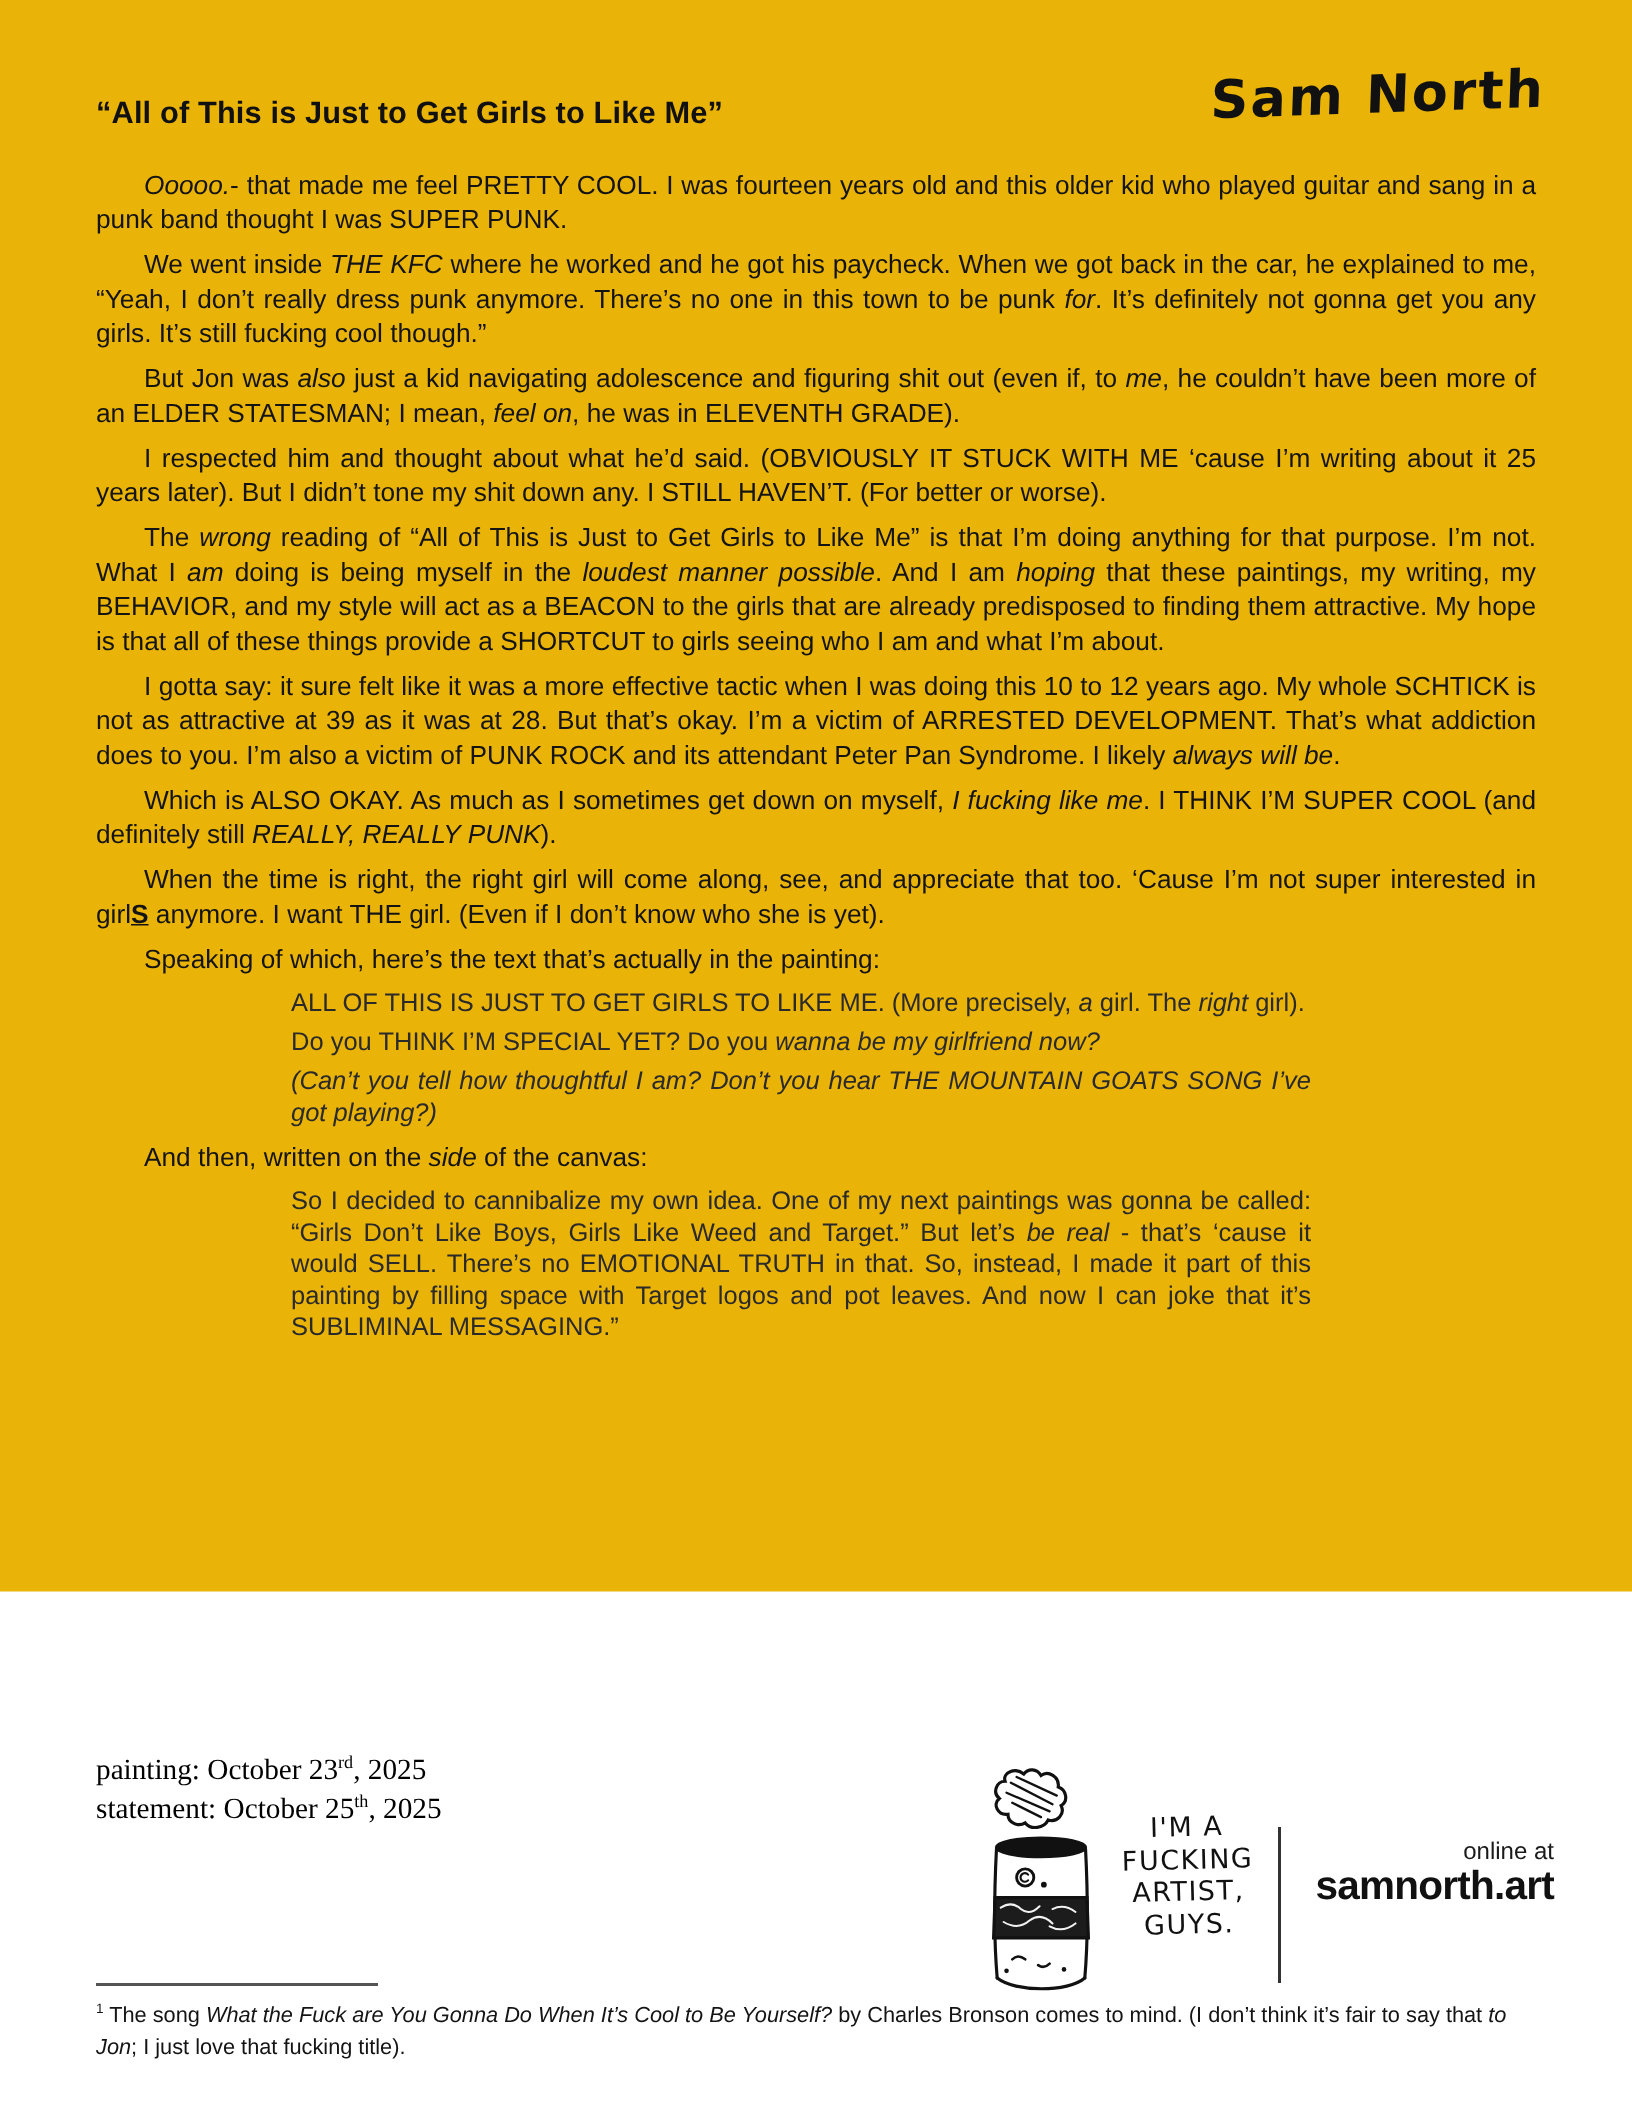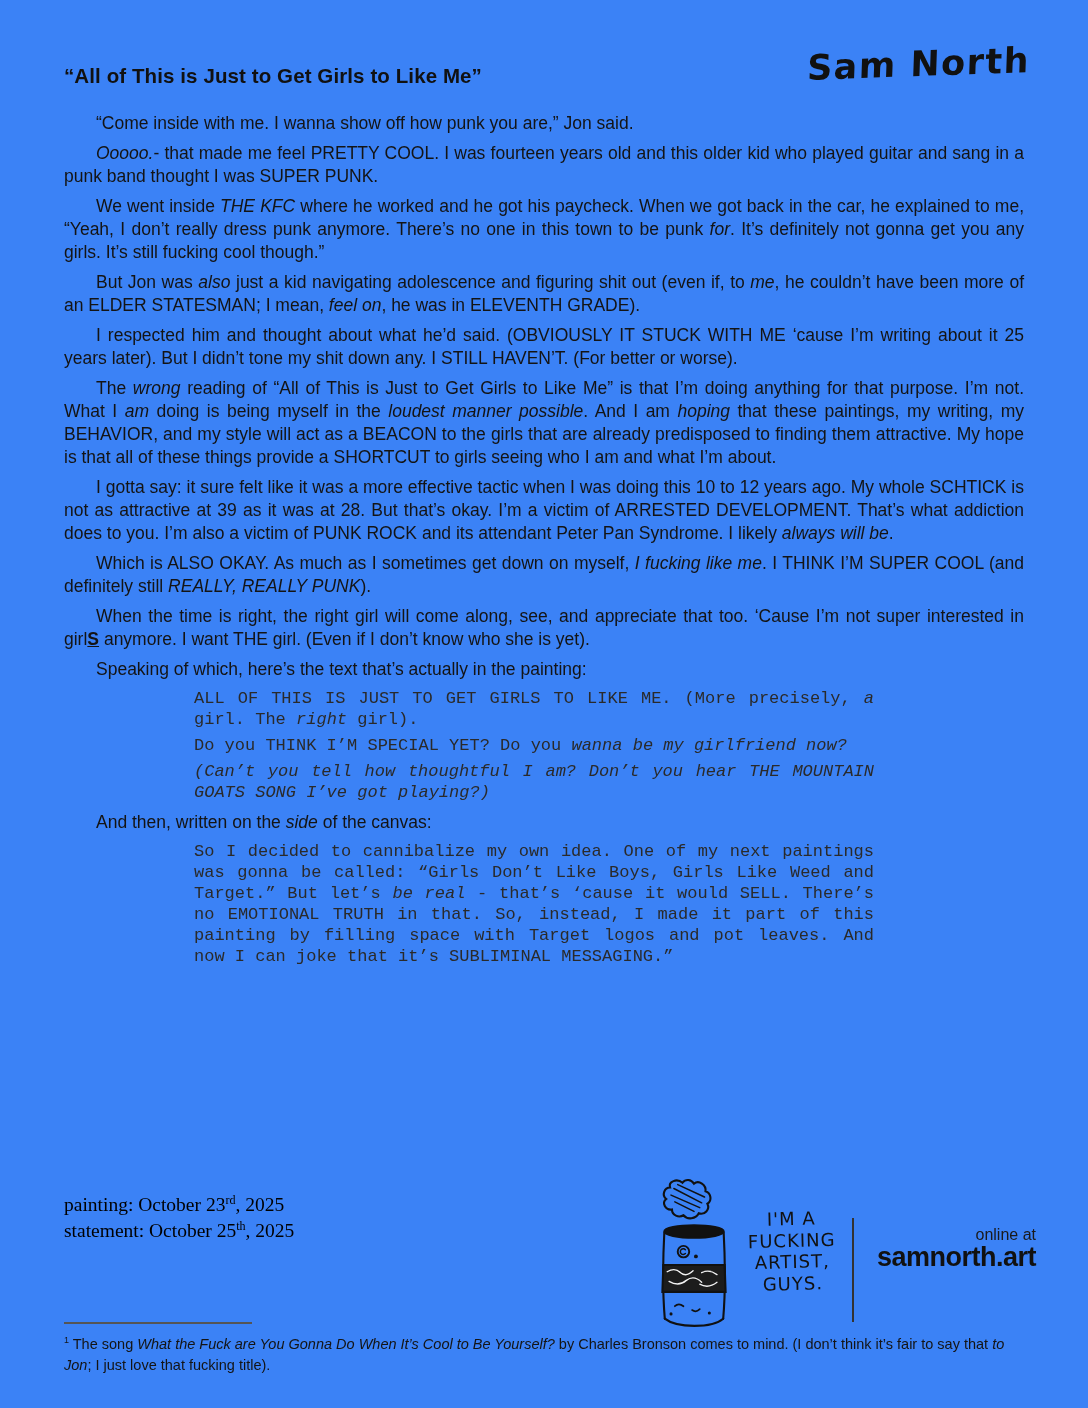--- a/index.html
+++ b/index.html
@@ -4,53 +4,53 @@
 <style>
   * { box-sizing: border-box; margin: 0; padding: 0; }
   html, body { background: #ffffff; }
   body {
     width: 1088px; height: 1408px;
     font-family: "Liberation Sans", sans-serif;
     color: #111;
     position: relative;
     overflow: hidden;
   }
-  .page { position: relative; width: 1088px; height: 1408px; background: #3b82f6; }
+  .page { position: relative; width: 1088px; height: 1061px; background: #eab308; }
   .content { padding: 58px 64px 0 64px; }
 
   .header { position: relative; margin-bottom: 24px; }
   .title { font-size: 20.5px; font-weight: bold; letter-spacing: 0.1px; padding-top: 6px; }
   .artist-signature {
     position: absolute; top: -14px; right: -6px;
     font-family: "DejaVu Sans", sans-serif;
     font-weight: bold; font-size: 35px; letter-spacing: 1.5px;
     transform: rotate(-2deg) skewX(-4deg);
   }
 
   .para {
     font-size: 17.5px; line-height: 23px;
     text-align: justify; text-indent: 32px;
     margin-bottom: 7px;
     color: #141414;
   }
   .mono { margin: 3px 0 8px 130px; width: 680px; }
   .mono p {
-    font-family: Liberation Mono, monospace;
+    font-family: Liberation Sans, sans-serif;
     font-size: 17px; line-height: 21px;
     text-align: justify;
     color: #2a2a2a;
     margin-bottom: 5px;
   }
   .it { font-style: italic; }
   .bd { font-weight: bold; }
   .un { text-decoration: underline; }
   sup { font-size: 62%; line-height: 0; vertical-align: super; }
 
   .dates {
-    position: absolute; left: 64px; top: 1192px;
+    position: absolute; left: 64px; top: 1168px;
     font-family: "Liberation Serif", serif;
     font-size: 19.5px; line-height: 26px; color: #000;
   }
 
   .logo-cluster {
     position: absolute; top: 1176px; right: 52px;
     display: flex; align-items: flex-start;
   }
   .can-wrap { width: 96px; }
   .can-caption {
@@ -77,21 +77,20 @@
 <body>
 
 <div class="page">
   <div class="content">
 
     <div class="header">
       <h1 class="title">“All of This is Just to Get Girls to Like Me”</h1>
       <div class="artist-signature">Sam North</div>
     </div>
 
-    <p class="para"><span>“Come inside with me. I wanna show off how punk you are,” Jon said.</span></p>
     <p class="para"><span class="it">Ooooo.</span><span>- that made me feel PRETTY COOL. I was fourteen years old and this older kid who played guitar and sang in a punk band thought I was SUPER PUNK.</span></p>
     <p class="para"><span>We went inside </span><span class="it">THE KFC</span><span> where he worked and he got his paycheck. When we got back in the car, he explained to me, “Yeah, I don’t really dress punk anymore. There’s no one in this town to be punk </span><span class="it">for</span><span>. It’s definitely not gonna get you any girls. It’s still fucking cool though.”</span></p>
     <p class="para"><span>But Jon was </span><span class="it">also</span><span> just a kid navigating adolescence and figuring shit out (even if, to </span><span class="it">me</span><span>, he couldn’t have been more of an ELDER STATESMAN; I mean, </span><span class="it">feel on</span><span>, he was in ELEVENTH GRADE).</span></p>
     <p class="para"><span>I respected him and thought about what he’d said. (OBVIOUSLY IT STUCK WITH ME ‘cause I’m writing about it 25 years later). But I didn’t tone my shit down any. I STILL HAVEN’T. (For better or worse).</span></p>
     <p class="para"><span>The </span><span class="it">wrong</span><span> reading of “All of This is Just to Get Girls to Like Me” is that I’m doing anything for that purpose. I’m not. What I </span><span class="it">am</span><span> doing is being myself in the </span><span class="it">loudest manner possible</span><span>. And I am </span><span class="it">hoping</span><span> that these paintings, my writing, my BEHAVIOR, and my style will act as a BEACON to the girls that are already predisposed to finding them attractive. My hope is that all of these things provide a SHORTCUT to girls seeing who I am and what I’m about.</span></p>
     <p class="para"><span>I gotta say: it sure felt like it was a more effective tactic when I was doing this 10 to 12 years ago. My whole SCHTICK is not as attractive at 39 as it was at 28. But that’s okay. I’m a victim of ARRESTED DEVELOPMENT. That’s what addiction does to you. I’m also a victim of PUNK ROCK and its attendant Peter Pan Syndrome. I likely </span><span class="it">always will be</span><span>.</span></p>
     <p class="para"><span>Which is ALSO OKAY. As much as I sometimes get down on myself, </span><span class="it">I fucking like me</span><span>. I THINK I’M SUPER COOL (and definitely still </span><span class="it">REALLY, REALLY PUNK</span><span>).</span></p>
     <p class="para"><span>When the time is right, the right girl will come along, see, and appreciate that too. ‘Cause I’m not super interested in girl</span><span class="bd un">S</span><span> anymore. I want THE girl. (Even if I don’t know who she is yet).</span></p>
     <p class="para"><span>Speaking of which, here’s the text that’s actually in the painting:</span></p>
 

